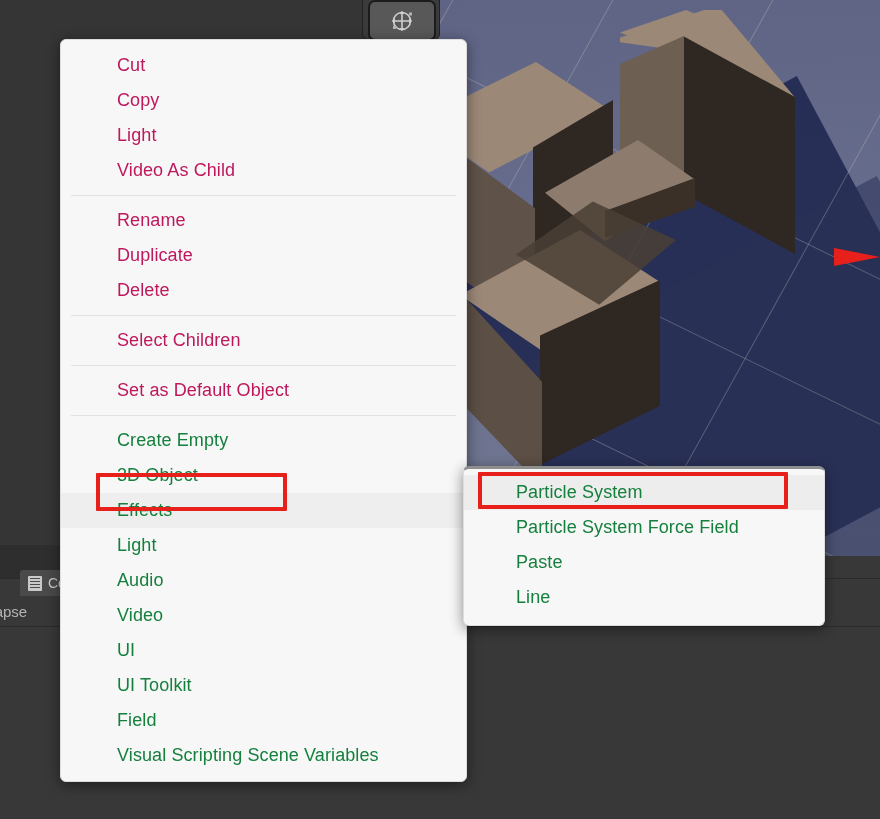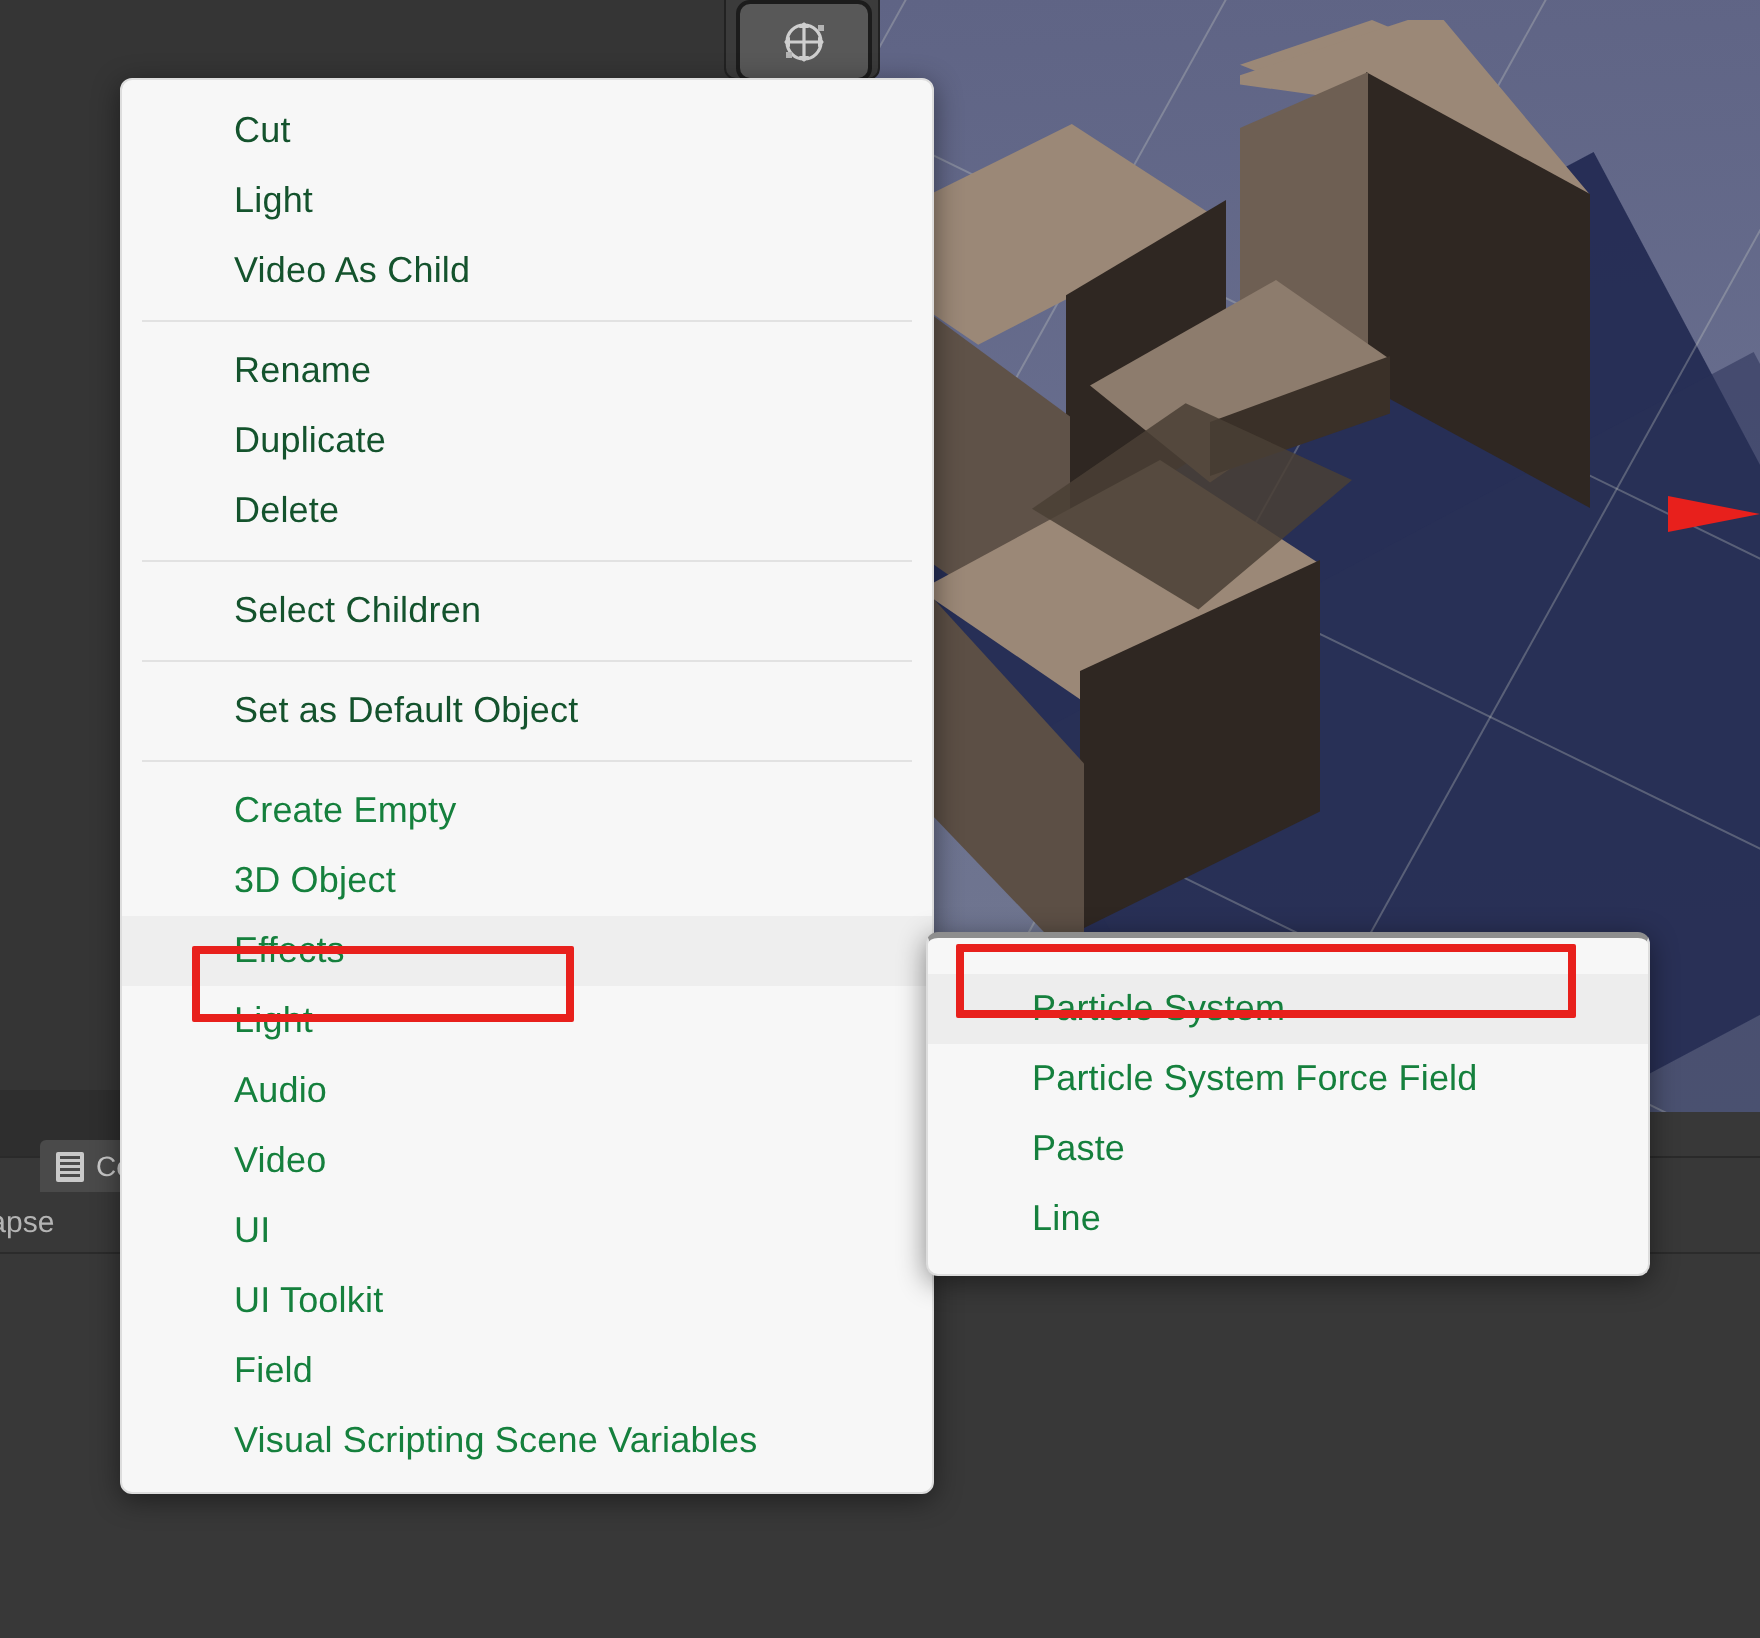--- a/index.html
+++ b/index.html
@@ -200,28 +200,28 @@
     height: 35px;
     display: flex;
     align-items: center;
     padding-left: 56px;
     font-size: 18px;
     color: #15803d;
     box-sizing: border-box;
     letter-spacing: .1px;
   }
   .ctx-menu.sub .mi { padding-left: 52px; }
-  .mi.disabled { color: #14532d; }
+  .mi.disabled { color: #be185d; }
   .mi.hover { background: #eeeeee; }
   .sep {
     height: 1px;
     background: #e2e2e2;
     margin: 7px 10px 7px 10px;
   }
-  .ctx-menu.sub .mi.hover { background: #ededed; margin-top: 12px; }
+  .ctx-menu.sub .mi.hover { background: #ededed; }
 
   .hl-box {
     position: absolute;
     border: 4px solid #e8201c;
     box-sizing: border-box;
     pointer-events: none;
     border-radius: 1px;
   }
 </style>
 </head>
@@ -309,20 +309,21 @@
   <div class="console-tab">
     <span class="console-icon"></span>
     <span>Co</span>
   </div>
   <div class="panel-strip-under"></div>
   <div class="collapse-text">llapse</div>
   <div class="panel-divider"></div>
 
   <div class="ctx-menu" id="main-menu">
       <div class="mi disabled">Cut</div>
+      <div class="mi disabled">Copy</div>
       <div class="mi disabled">Light</div>
       <div class="mi disabled">Video As Child</div>
       <div class="sep"></div>
       <div class="mi disabled">Rename</div>
       <div class="mi disabled">Duplicate</div>
       <div class="mi disabled">Delete</div>
       <div class="sep"></div>
       <div class="mi disabled">Select Children</div>
       <div class="sep"></div>
       <div class="mi disabled">Set as Default Object</div>

